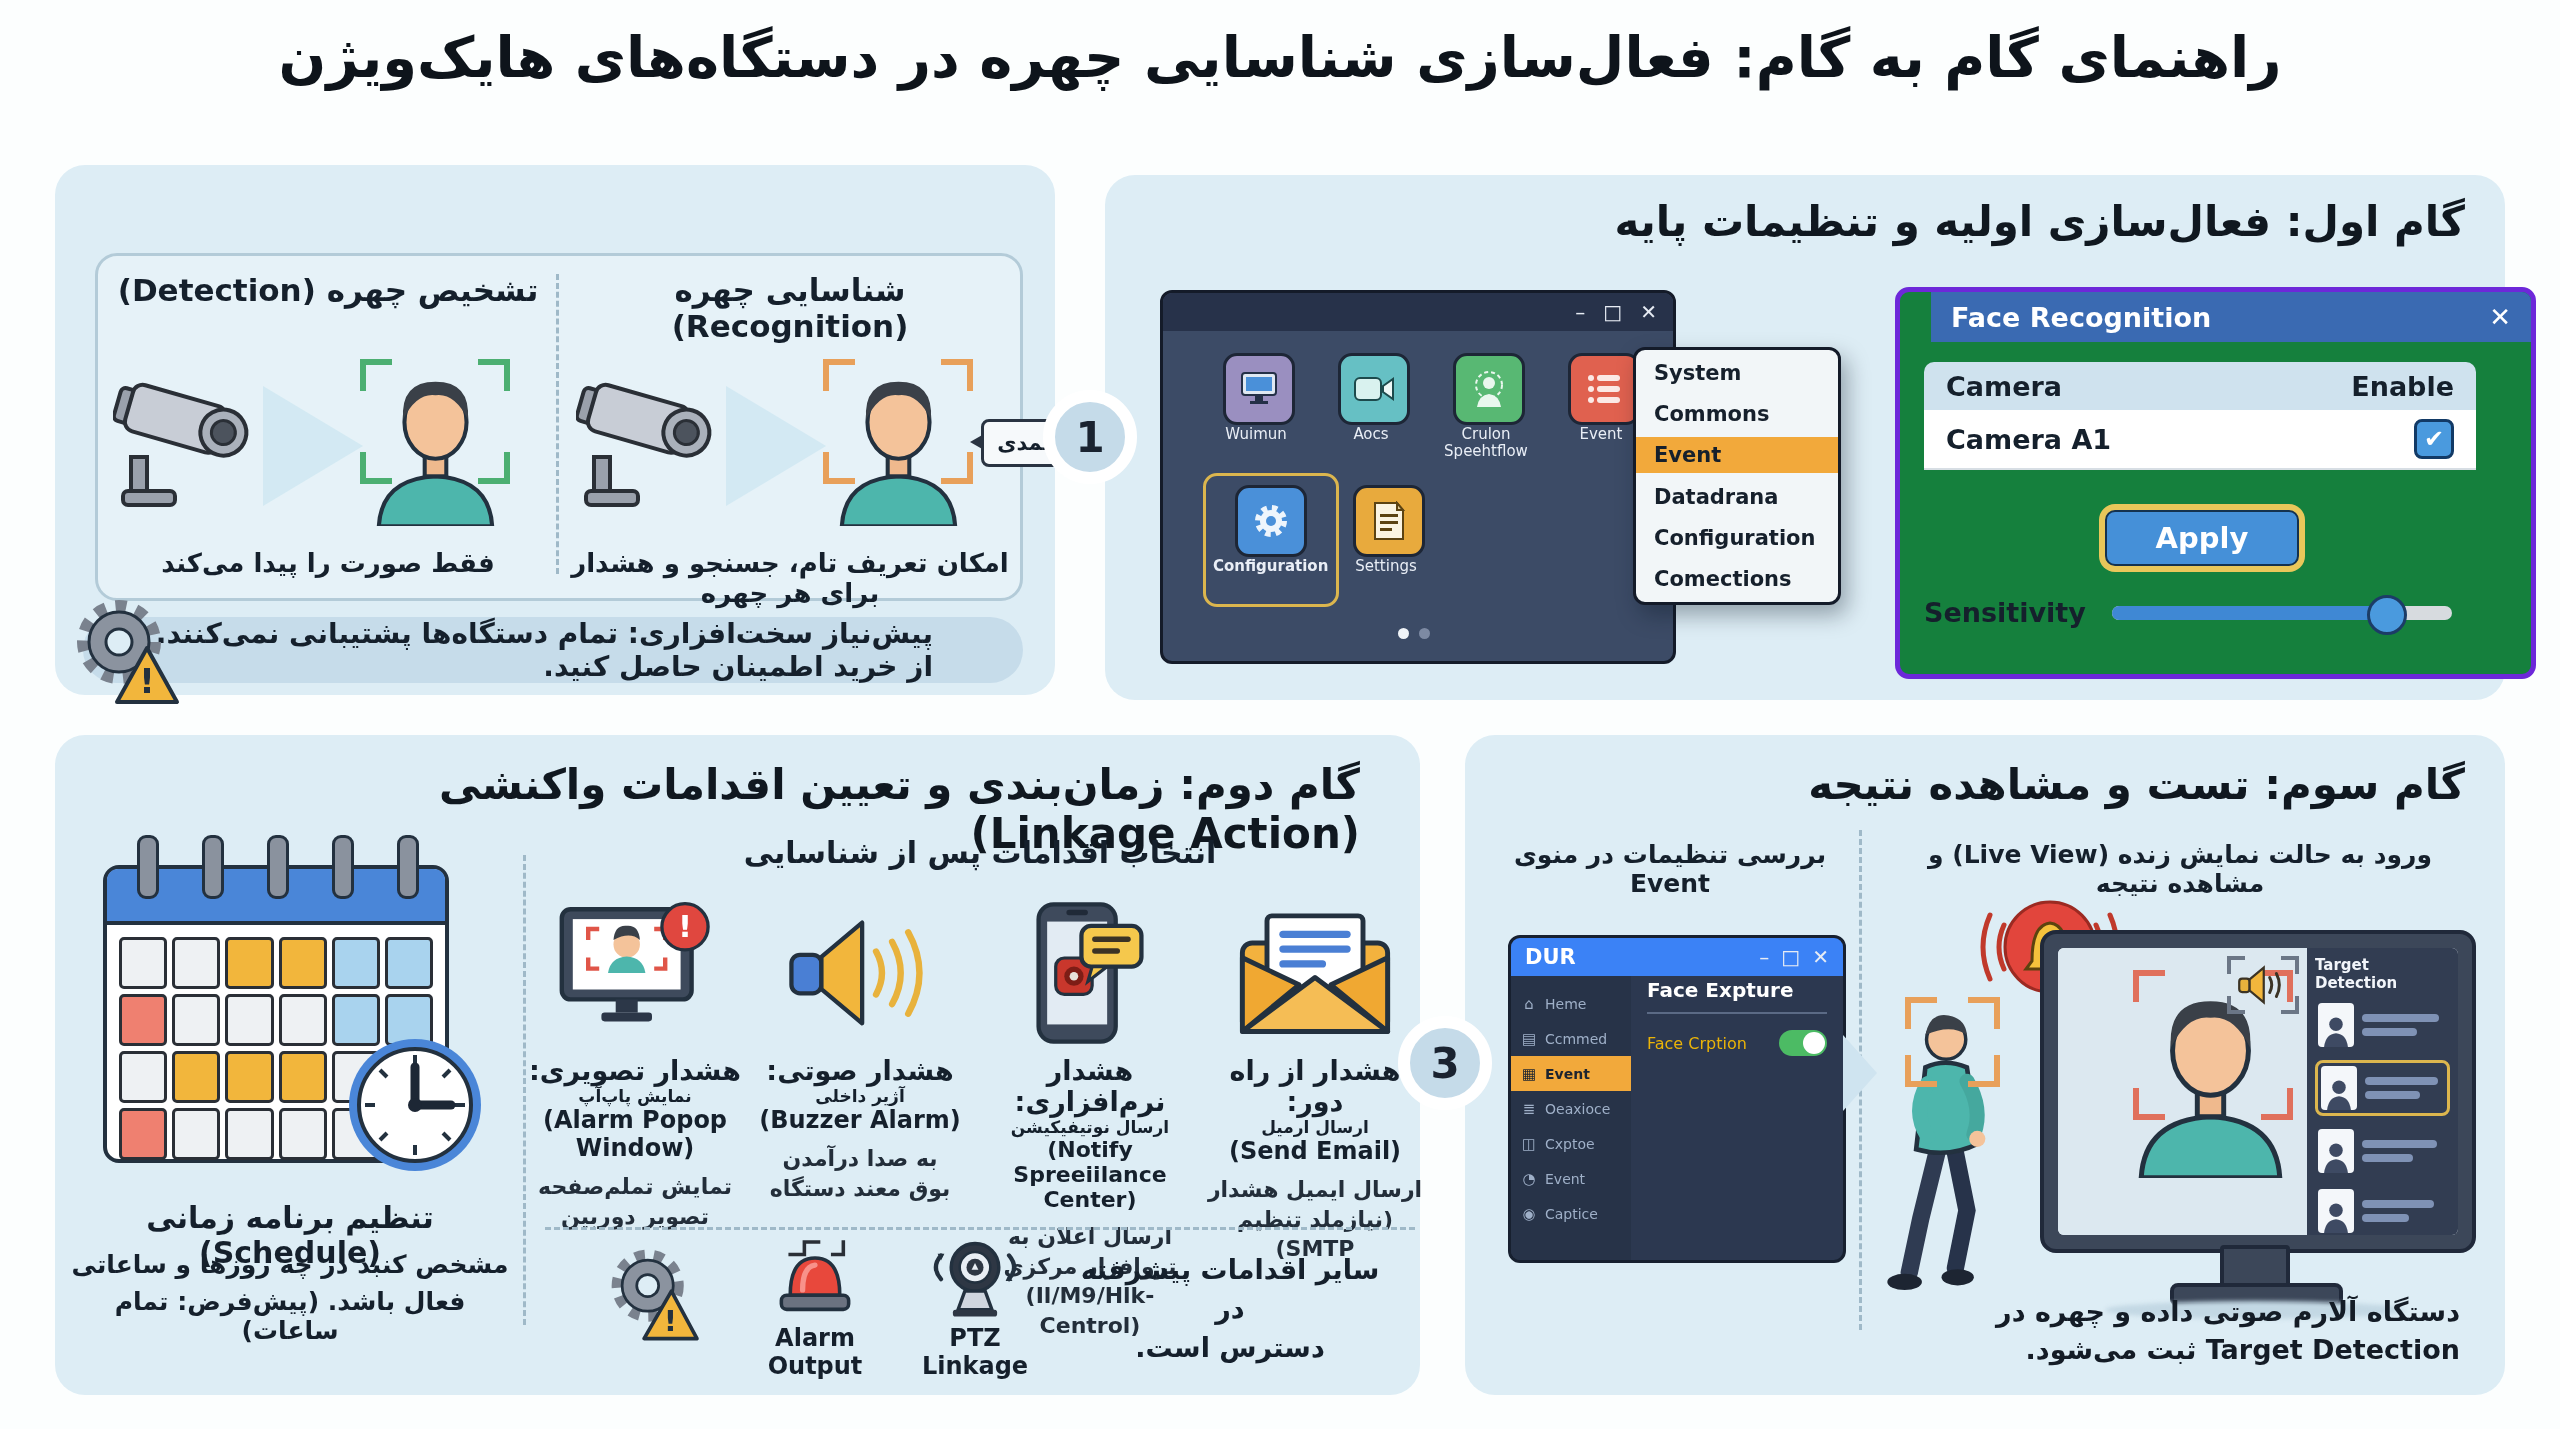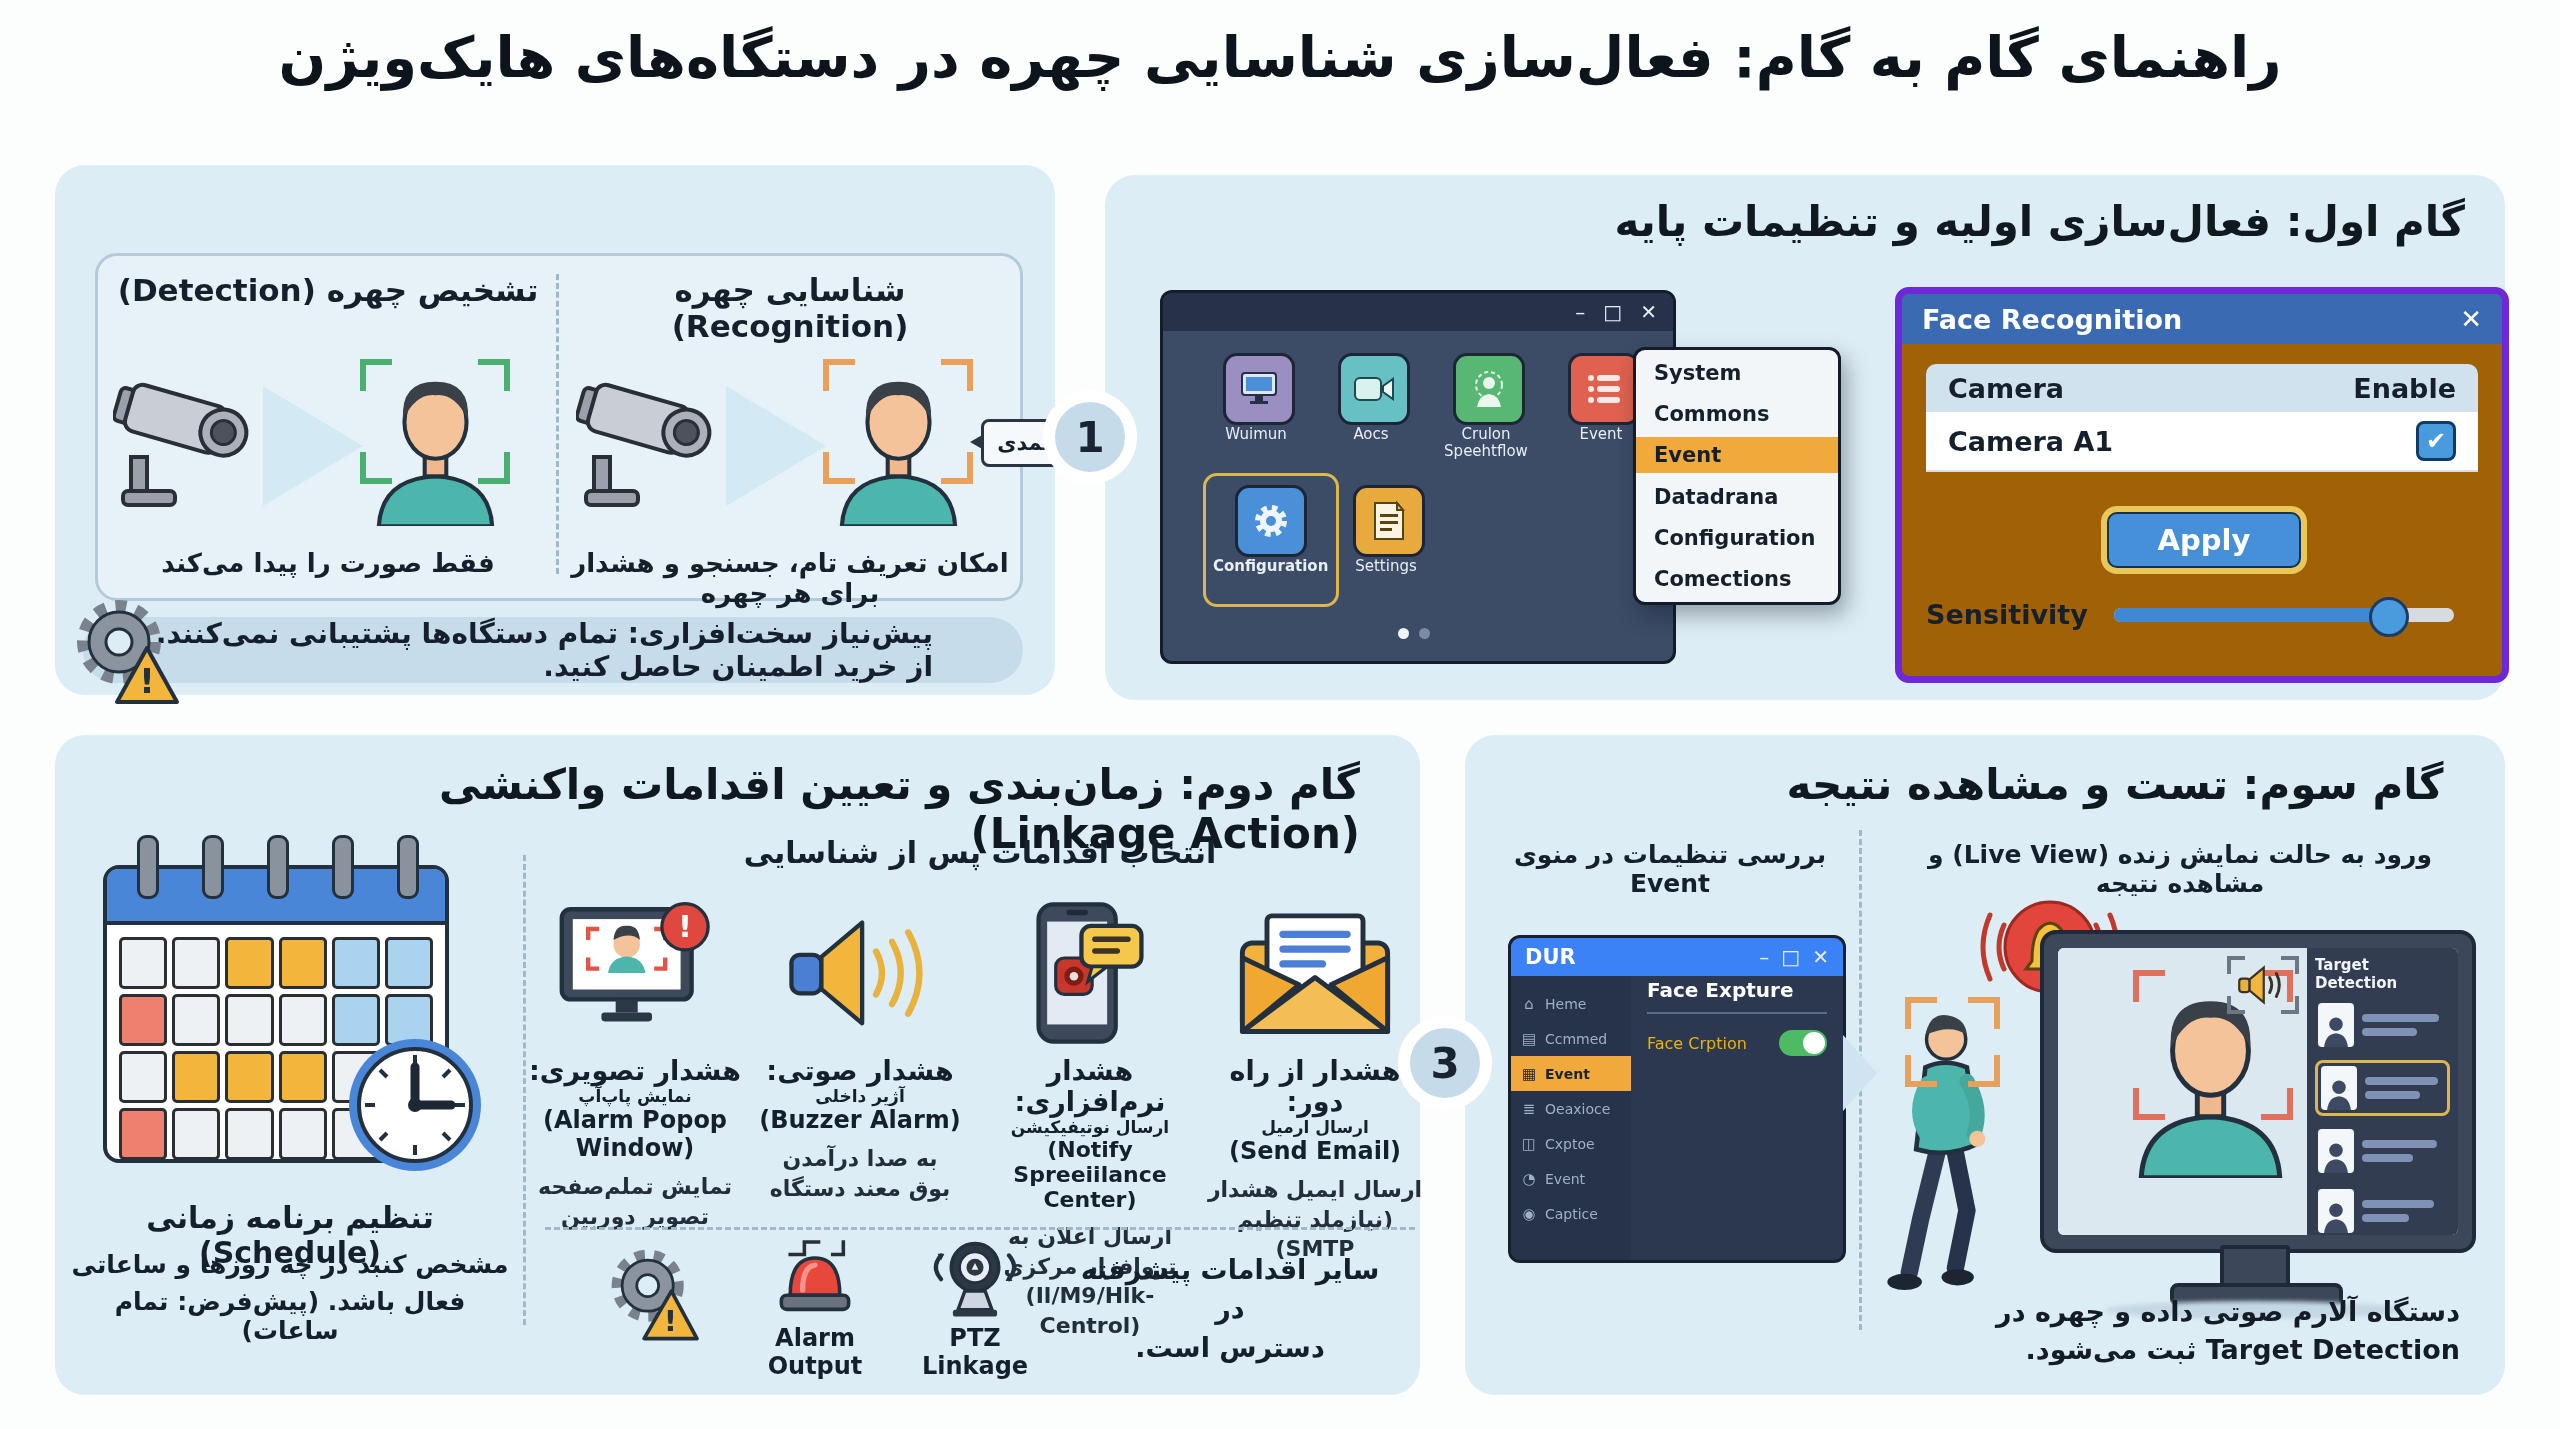--- a/index.html
+++ b/index.html
@@ -38,21 +38,21 @@
   .tlabel{position:absolute;width:110px;text-align:center;color:#e9eef6;font-size:15px;line-height:1.15;}
   .goldbox{position:absolute;border:3px solid #dcb64e;border-radius:14px;}
   .dots{position:absolute;display:flex;gap:10px;}
   .dots span{width:11px;height:11px;border-radius:50%;}
   
   .menu{position:absolute;background:#f2f6f8;border:3px solid #141b29;border-radius:12px;
         box-shadow:6px 10px 22px rgba(10,20,35,.35);overflow:hidden;display:flex;flex-direction:column;justify-content:space-evenly;}
   .mitem{font-size:21px;font-weight:bold;color:#16202c;padding:6px 18px;}
   .mitem.active{background:#f2a93b;}
   
-  .dlg{position:absolute;background:#a16207;border:7px solid #6d28d9;border-radius:14px;overflow:hidden;}
+  .dlg{position:absolute;background:#15803d;border:5px solid #6d28d9;border-radius:14px;overflow:hidden;padding-left:31px;}
   .dlg .dbar{height:50px;background:#3a6ab2;display:flex;align-items:center;justify-content:space-between;padding:0 20px;}
   .dlg .dbar .t{color:#fff;font-size:27px;font-weight:bold;}
   .dlg .dbar .x{color:#fff;font-size:26px;}
   .thead{display:flex;justify-content:space-between;align-items:center;background:#cfe2ee;
          border-radius:10px 10px 0 0;height:48px;padding:0 22px;font-size:27px;font-weight:bold;}
   .trow{display:flex;justify-content:space-between;align-items:center;background:#ffffff;
         height:58px;padding:0 22px;font-size:27px;font-weight:bold;border-bottom:2px solid #d7dee4;}
   .chk{width:34px;height:34px;background:#4a9ade;border:3px solid #123a66;border-radius:8px;
        color:#fff;font-size:24px;display:flex;align-items:center;justify-content:center;}
   .applybtn{background:#4590d8;color:#fff;font-weight:bold;font-size:29px;text-align:center;
@@ -509,21 +509,21 @@
       <div class="small-label">PTZ Linkage</div>
     </div>
 
     <div class="abs rtl" style="left:1010px;top:515px;width:330px;text-align:center;font-size:27px;font-weight:bold;line-height:1.45;">
       <span>سایر اقدامات پیشرفته در</span><br>
       <span>دسترس است.</span>
     </div>
   </div>
 
   <div class="panel" style="left:1465px;top:735px;width:1040px;height:660px;">
-    <div class="ptitle abs" style="right:40px;top:25px;width:700px;text-align:center;">گام سوم: تست و مشاهده نتیجه</div>
+    <div class="ptitle abs" style="right:40px;top:25px;width:700px;">گام سوم: تست و مشاهده نتیجه</div>
 
     <div class="abs rtl" style="left:415px;top:105px;width:600px;text-align:center;font-size:25px;font-weight:bold;">ورود به حالت نمایش زنده (Live View) و مشاهده نتیجه</div>
     <div class="abs rtl" style="left:25px;top:105px;width:360px;text-align:center;font-size:25px;font-weight:bold;">بررسی تنظیمات در منوی Event</div>
 
     <div class="vdash" style="left:394px;top:95px;height:500px;"></div>
 
     <div class="dvr" style="left:43px;top:200px;width:332px;height:322px;">
       <div class="tbar">
         <span class="t">DUR</span>
         <span class="wbtn" style="margin-right:12px;">–</span>

